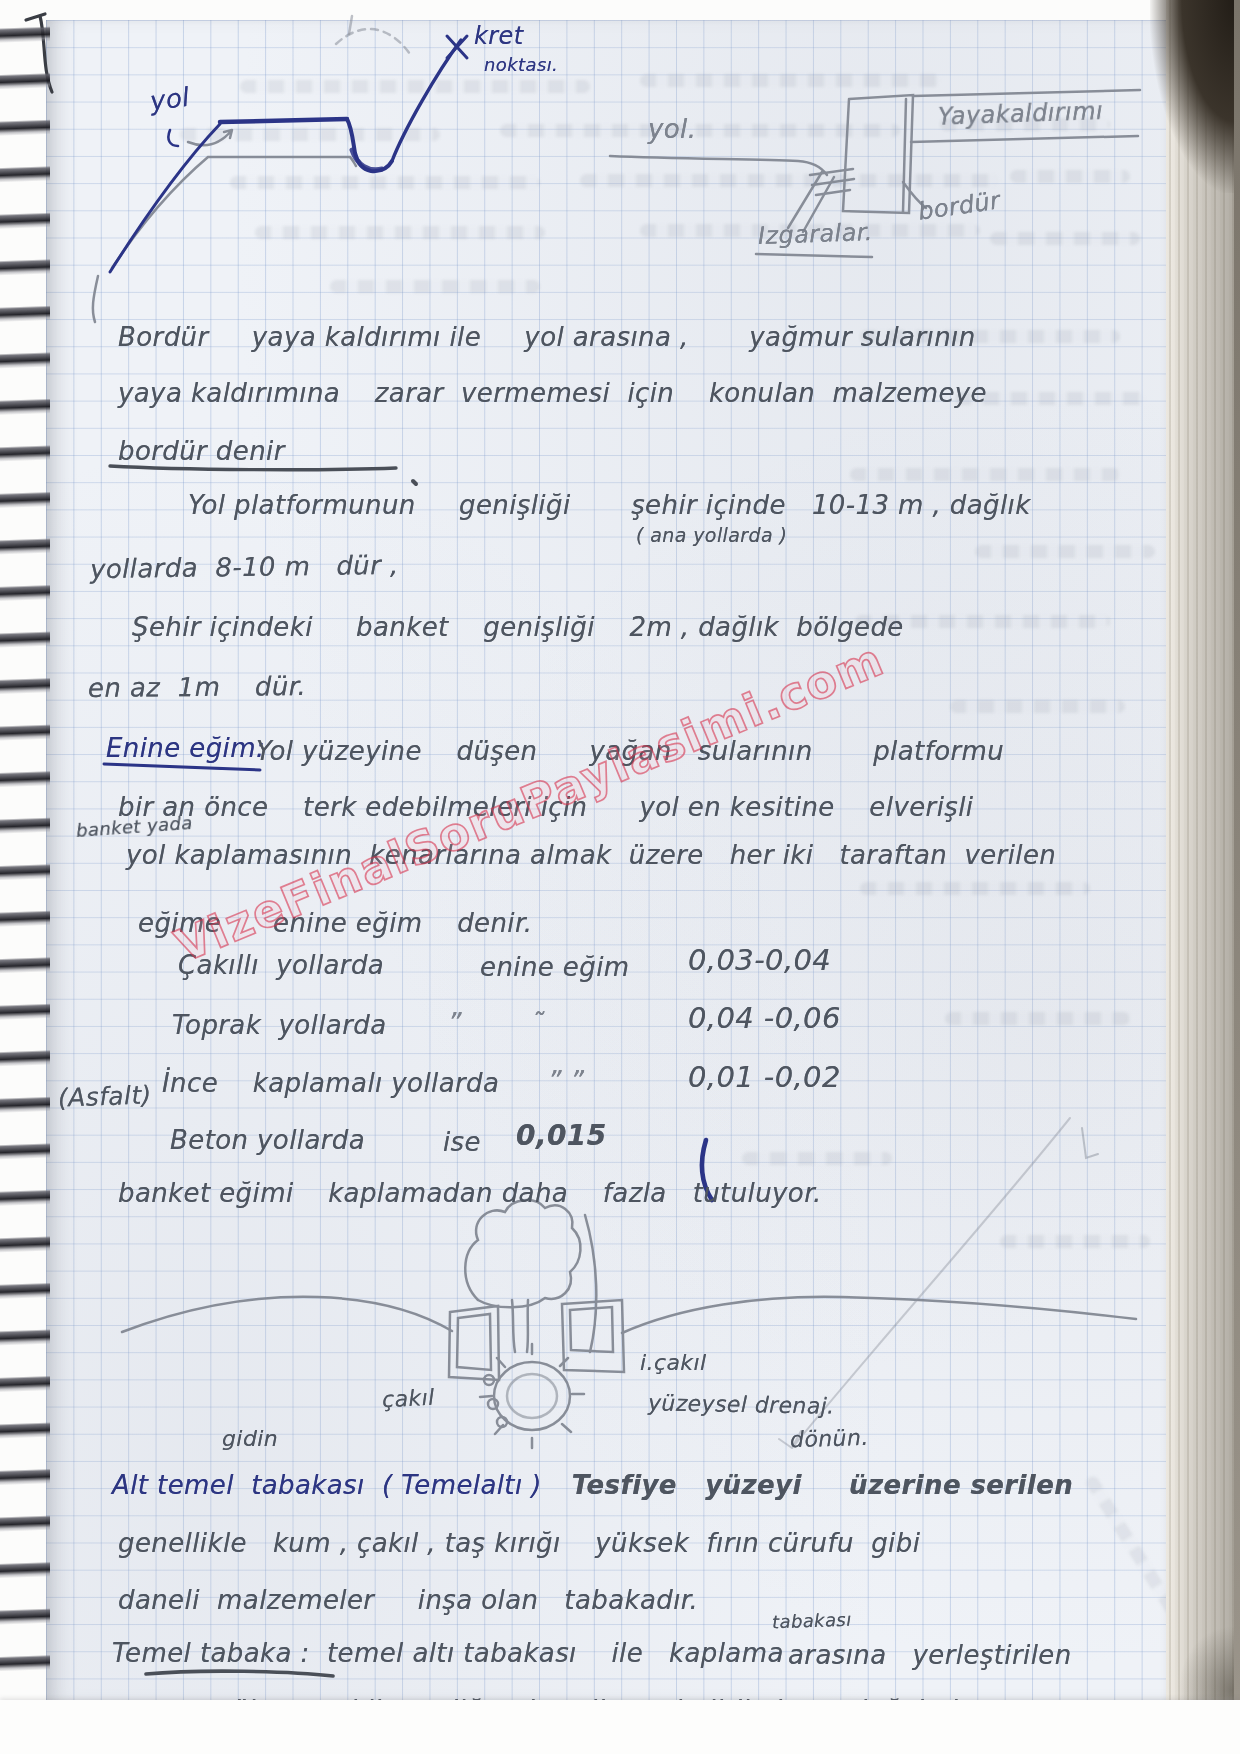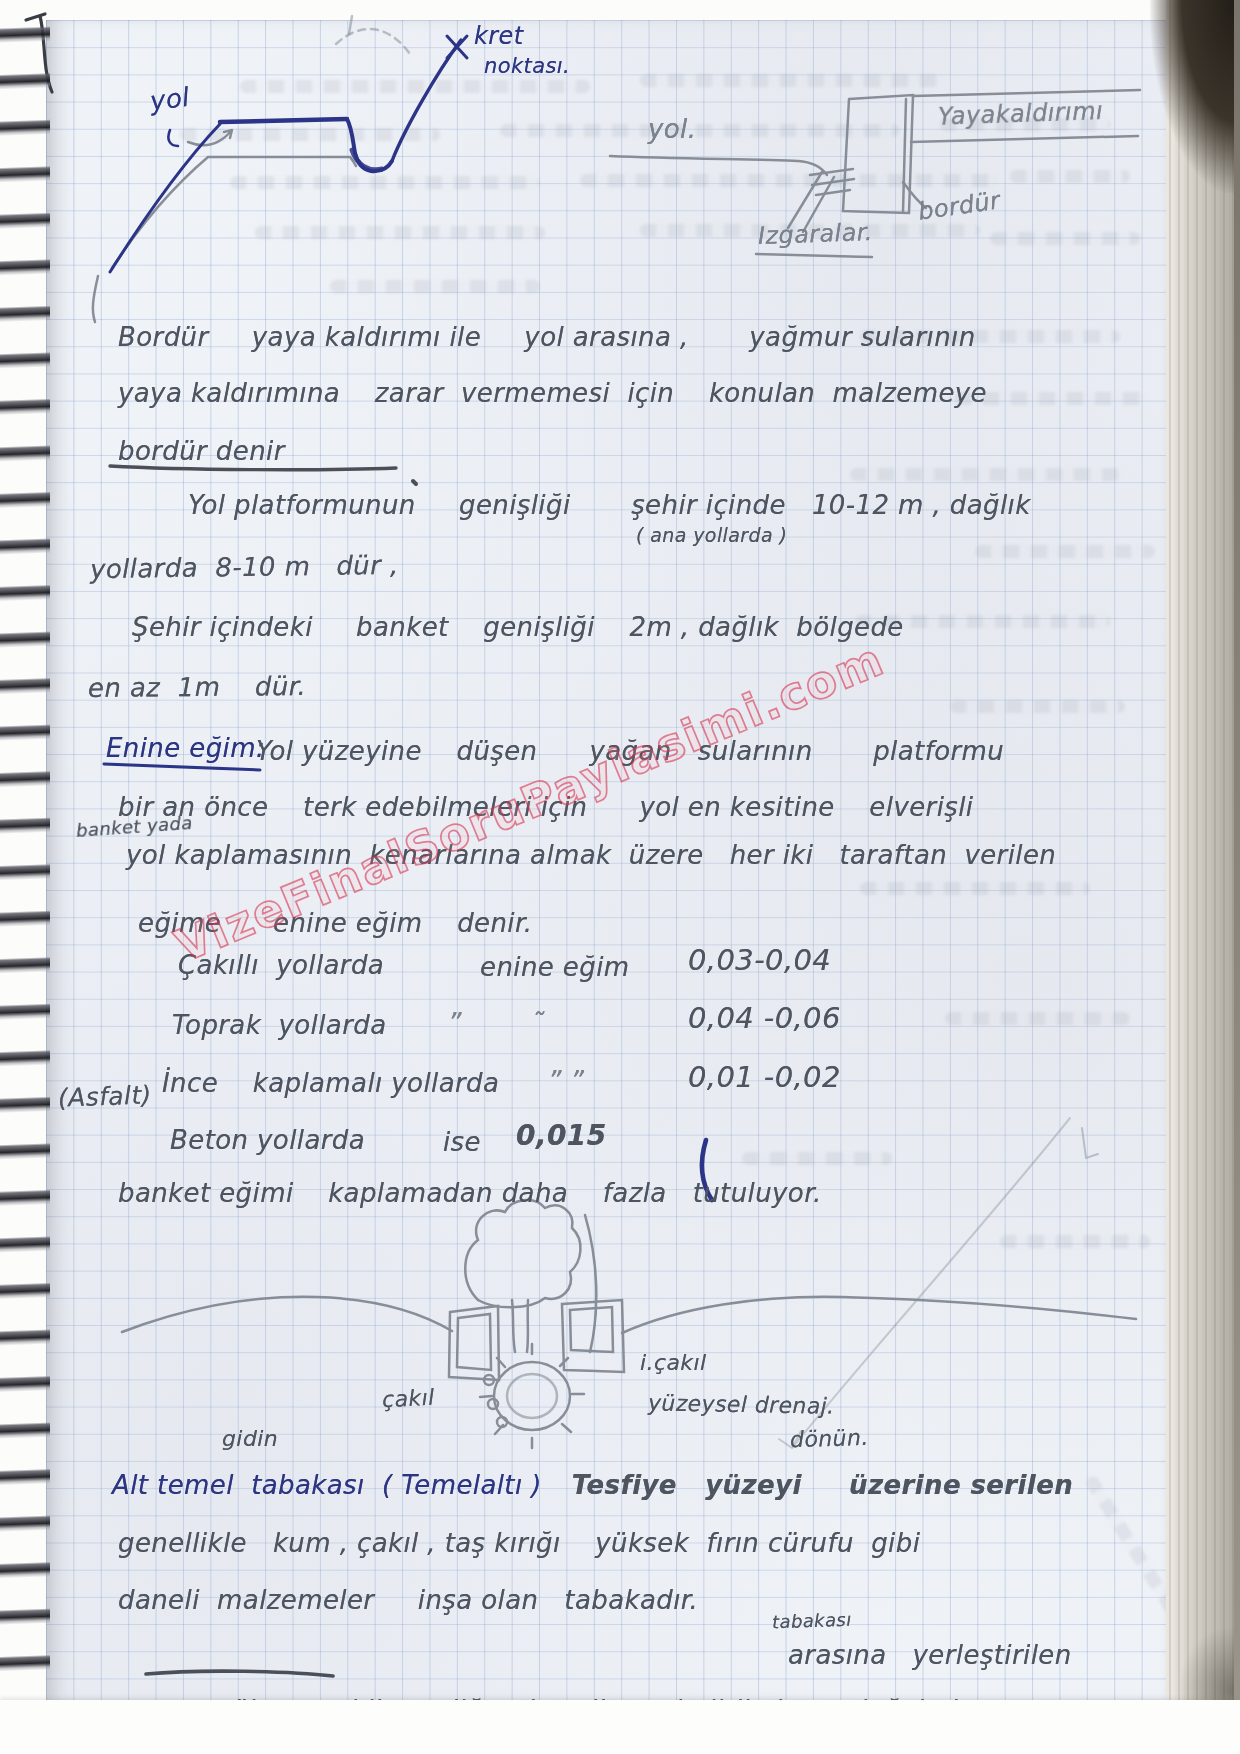--- a/index.html
+++ b/index.html
@@ -34,21 +34,21 @@
     background:radial-gradient(ellipse at 85% 85%, rgba(60,55,45,.45), rgba(60,55,45,0) 70%);}
   .edge-r{position:absolute;left:1234px;top:0;width:6px;height:1702px;
     background:linear-gradient(180deg,#7a746a,#9a948a);}
   .bottom-white{position:absolute;left:0;top:1700px;width:1240px;height:54px;background:#fdfdfc;
     box-shadow:0 -2px 4px rgba(120,120,130,.18);}
   
   .hw{position:absolute;white-space:pre;font-style:italic;letter-spacing:.4px;font-size:26px;
       color:#4e5560;text-shadow:0 0 .6px rgba(78,85,96,.75);}
   .ink{color:#2c3582;text-shadow:0 0 .5px rgba(44,53,130,.7);}
   .pencil-light{color:#7d838e;}
-  .fs18{font-size:18px;} .fs19{font-size:19px;} .fs21{font-size:21px;} .fs22{font-size:22px;}
+  .fs18{font-size:18px;} .fs19{font-size:19px;} .fs21{font-size:18px;} .fs22{font-size:22px;}
   .fs24{font-size:24px;} .fs25{font-size:25px;} .fs28{font-size:28px;font-weight:bold;} .fs29{font-size:29px;}
   
   #p1a{left:118px;top:322px}       #p1b{left:118px;top:378px}      #p1c{left:118px;top:436px}
   #p2a{left:188px;top:490px}       #p2sub{left:636px;top:524px}    #p2b{left:90px;top:552px;transform:rotate(-.8deg)}
   #p3a{left:132px;top:612px}       #p3b{left:88px;top:672px;transform:rotate(-.5deg)}
   #p4head{left:106px;top:733px}    #p4a{left:256px;top:736px}      #p4b{left:118px;top:792px}
   #p4ins{left:76px;top:816px;transform:rotate(-4deg)}              #p4c{left:126px;top:840px}
   #p4d{left:138px;top:908px}
   #t1a{left:178px;top:950px}  #t1b{left:480px;top:952px}  #t1c{left:688px;top:943px}
   #t2a{left:172px;top:1010px} #t2b{left:448px;top:1008px} #t2c{left:688px;top:1001px}
@@ -181,21 +181,21 @@
 
   <div class="hw pencil-light" id="d_yol_right">yol.</div>
   <div class="hw pencil-light fs24" id="d_sidewalk">Yayakaldırımı</div>
   <div class="hw pencil-light fs24" id="d_kerb">bordür</div>
   <div class="hw pencil-light fs24" id="d_gratings">Izgaralar.</div>
 
   <div class="hw" id="p1a">Bordür     yaya kaldırımı ile     yol arasına ,       yağmur sularının</div>
   <div class="hw" id="p1b">yaya kaldırımına    zarar  vermemesi  için    konulan  malzemeye</div>
   <div class="hw" id="p1c">bordür denir</div>
 
-  <div class="hw" id="p2a">Yol platformunun     genişliği       şehir içinde   10-12 m , dağlık</div>
+  <div class="hw" id="p2a">Yol platformunun     genişliği       şehir içinde   10-13 m , dağlık</div>
   <div class="hw fs19" id="p2sub">( ana yollarda )</div>
   <div class="hw" id="p2b">yollarda  8-10 m   dür ,</div>
 
   <div class="hw" id="p3a">Şehir içindeki     banket    genişliği    2m , dağlık  bölgede</div>
   <div class="hw" id="p3b">en az  1m    dür.</div>
 
   <div class="hw ink" id="p4head">Enine eğim:</div>
   <div class="hw" id="p4b">bir an önce    terk edebilmeleri için      yol en kesitine    elverişli</div>
   <div class="hw" id="p4a">Yol yüzeyine    düşen      yağan   sularının       platformu</div>
   <div class="hw fs18" id="p4ins">banket yada</div>
@@ -220,20 +220,21 @@
 
   <div class="hw fs22" id="s_gidin">gidin</div>
   <div class="hw fs22" id="s_cakil">çakıl</div>
   <div class="hw fs22" id="s_icakil">i.çakıl</div>
   <div class="hw fs22" id="s_drenaj">yüzeysel drenaj.</div>
   <div class="hw fs22" id="s_donun">dönün.</div>
 
   <div class="hw" id="p6a"><span class="ink">Alt temel  tabakası  ( Temelaltı )</span><span class="gap">Tesfiye   yüzeyi     üzerine serilen</span></div>
   <div class="hw" id="p6b">genellikle   kum , çakıl , taş kırığı    yüksek  fırın cürufu  gibi</div>
   <div class="hw" id="p6c">daneli  malzemeler     inşa olan   tabakadır.</div>
+  <div class="hw" id="p7a">Temel tabaka :  temel altı tabakası    ile   kaplama</div>
   <div class="hw fs18" id="p7ins">tabakası</div>
   <div class="hw" id="p7a2">arasına   yerleştirilen</div>
   <div class="hw" id="p7b">ve   granülmetresi ile     diğer  koşulları    belirli olan    doğal   kum</div>
 
   <div class="watermark">VizeFinalSoruPaylasimi.com</div>
 
   <div class="spine"></div>
   <div class="stack"></div>
   <div class="corner-tr"></div>
   <div class="corner-br"></div>

